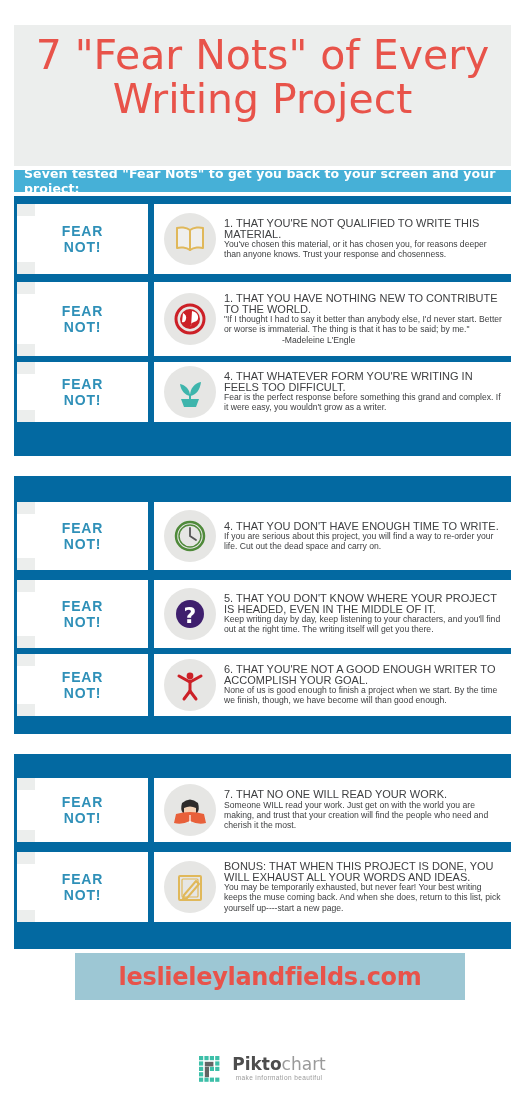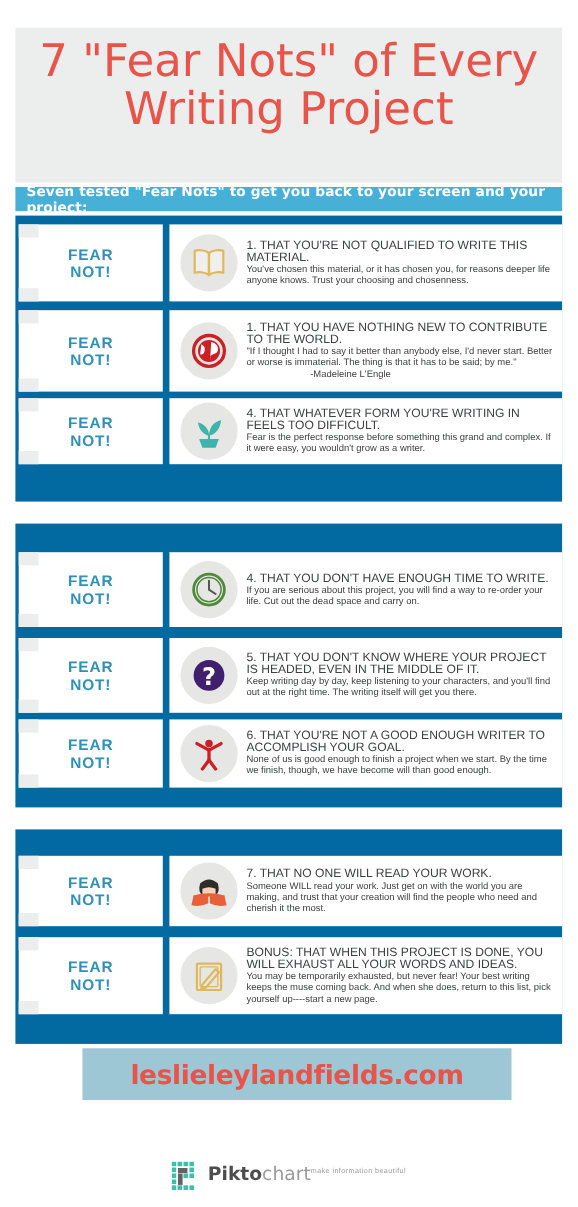--- a/index.html
+++ b/index.html
@@ -113,21 +113,21 @@
     color:#e8534a;font-size:24px;font-weight:bold;
     font-family:"DejaVu Sans", sans-serif;letter-spacing:-0.3px;
   }
 
   
   .footer{
     position:absolute;left:0;top:1046px;width:525px;height:45px;
     display:flex;align-items:center;justify-content:center;gap:7px;
   }
   .pikto-mark{width:26px;height:26px;position:relative;}
-  .pikto-words{display:flex;line-height:1;}
+  .pikto-words{display:flex;flex-direction:column;line-height:1;align-items:center;}
   .pikto-name{font-size:17px;font-family:"DejaVu Sans", sans-serif;}
   .pikto-name b{color:#4d4d4d;font-weight:bold;}
   .pikto-name i{color:#9a9a9a;font-style:normal;}
   .pikto-tag{font-size:6.5px;color:#9a9a9a;letter-spacing:0.4px;margin-top:2px;
              font-family:"Liberation Sans", sans-serif;}
 </style>
 </head>
 <body>
 
 <div class="page">
@@ -153,21 +153,21 @@
             <svg width="40" height="40" viewBox="0 0 40 40">
               <g fill="none" stroke="#e0b85a" stroke-width="2" stroke-linejoin="round">
                 <path d="M20 11 C16 8, 10 8, 7 9 L7 29 C10 28, 16 28, 20 31 Z" fill="#efefed"></path>
                 <path d="M20 11 C24 8, 30 8, 33 9 L33 29 C30 28, 24 28, 20 31 Z" fill="#efefed"></path>
                 <path d="M20 11 L20 31"></path>
               </g>
             </svg>
           </div>
           <div class="txt">
             <span class="head">1. THAT YOU'RE NOT QUALIFIED TO WRITE THIS MATERIAL.</span>
-            <span class="sub">You've chosen this material, or it has chosen you, for reasons deeper life anyone knows. Trust your choosing and chosenness.</span>
+            <span class="sub">You've chosen this material, or it has chosen you, for reasons deeper than anyone knows. Trust your response and chosenness.</span>
           </div>
         </div>
       </div>
       <div class="ticket" style="top: 86px; height: 74px;">
         <div class="stub">
           <div class="stub-label">FEAR<br>NOT!</div>
         </div>
         <div class="notch top"></div>
         <div class="notch bot"></div>
         <div class="body-card">

